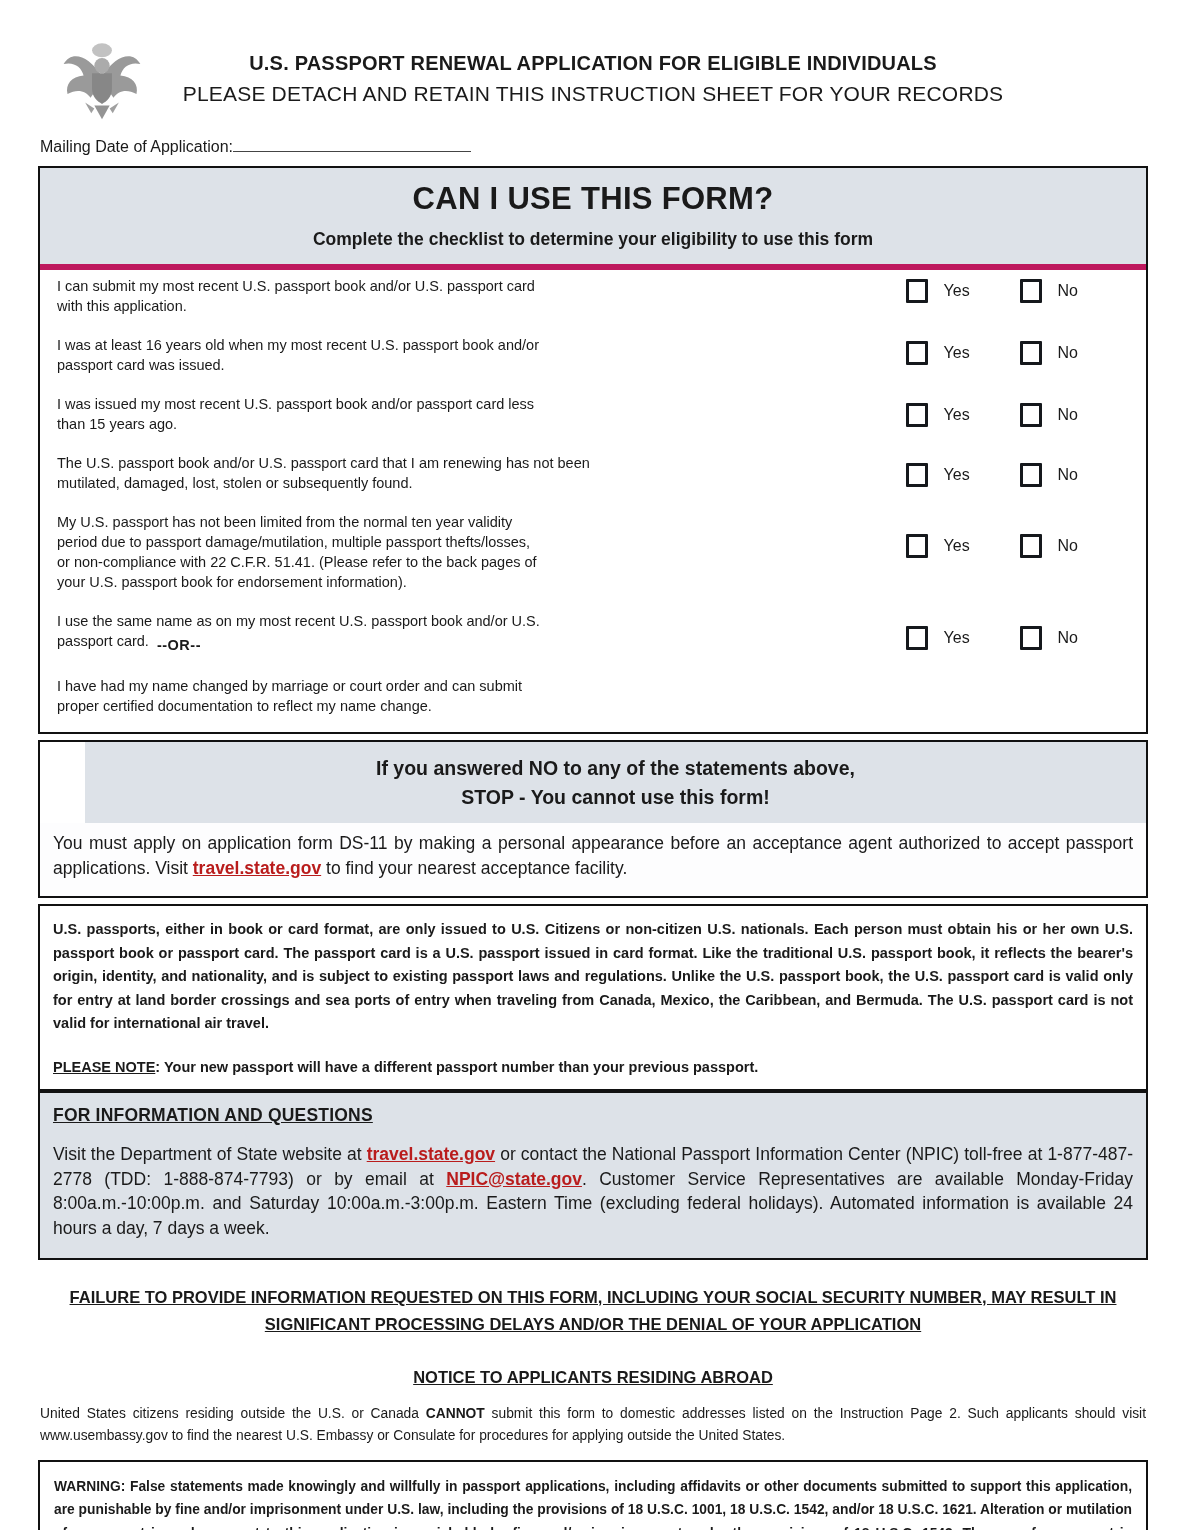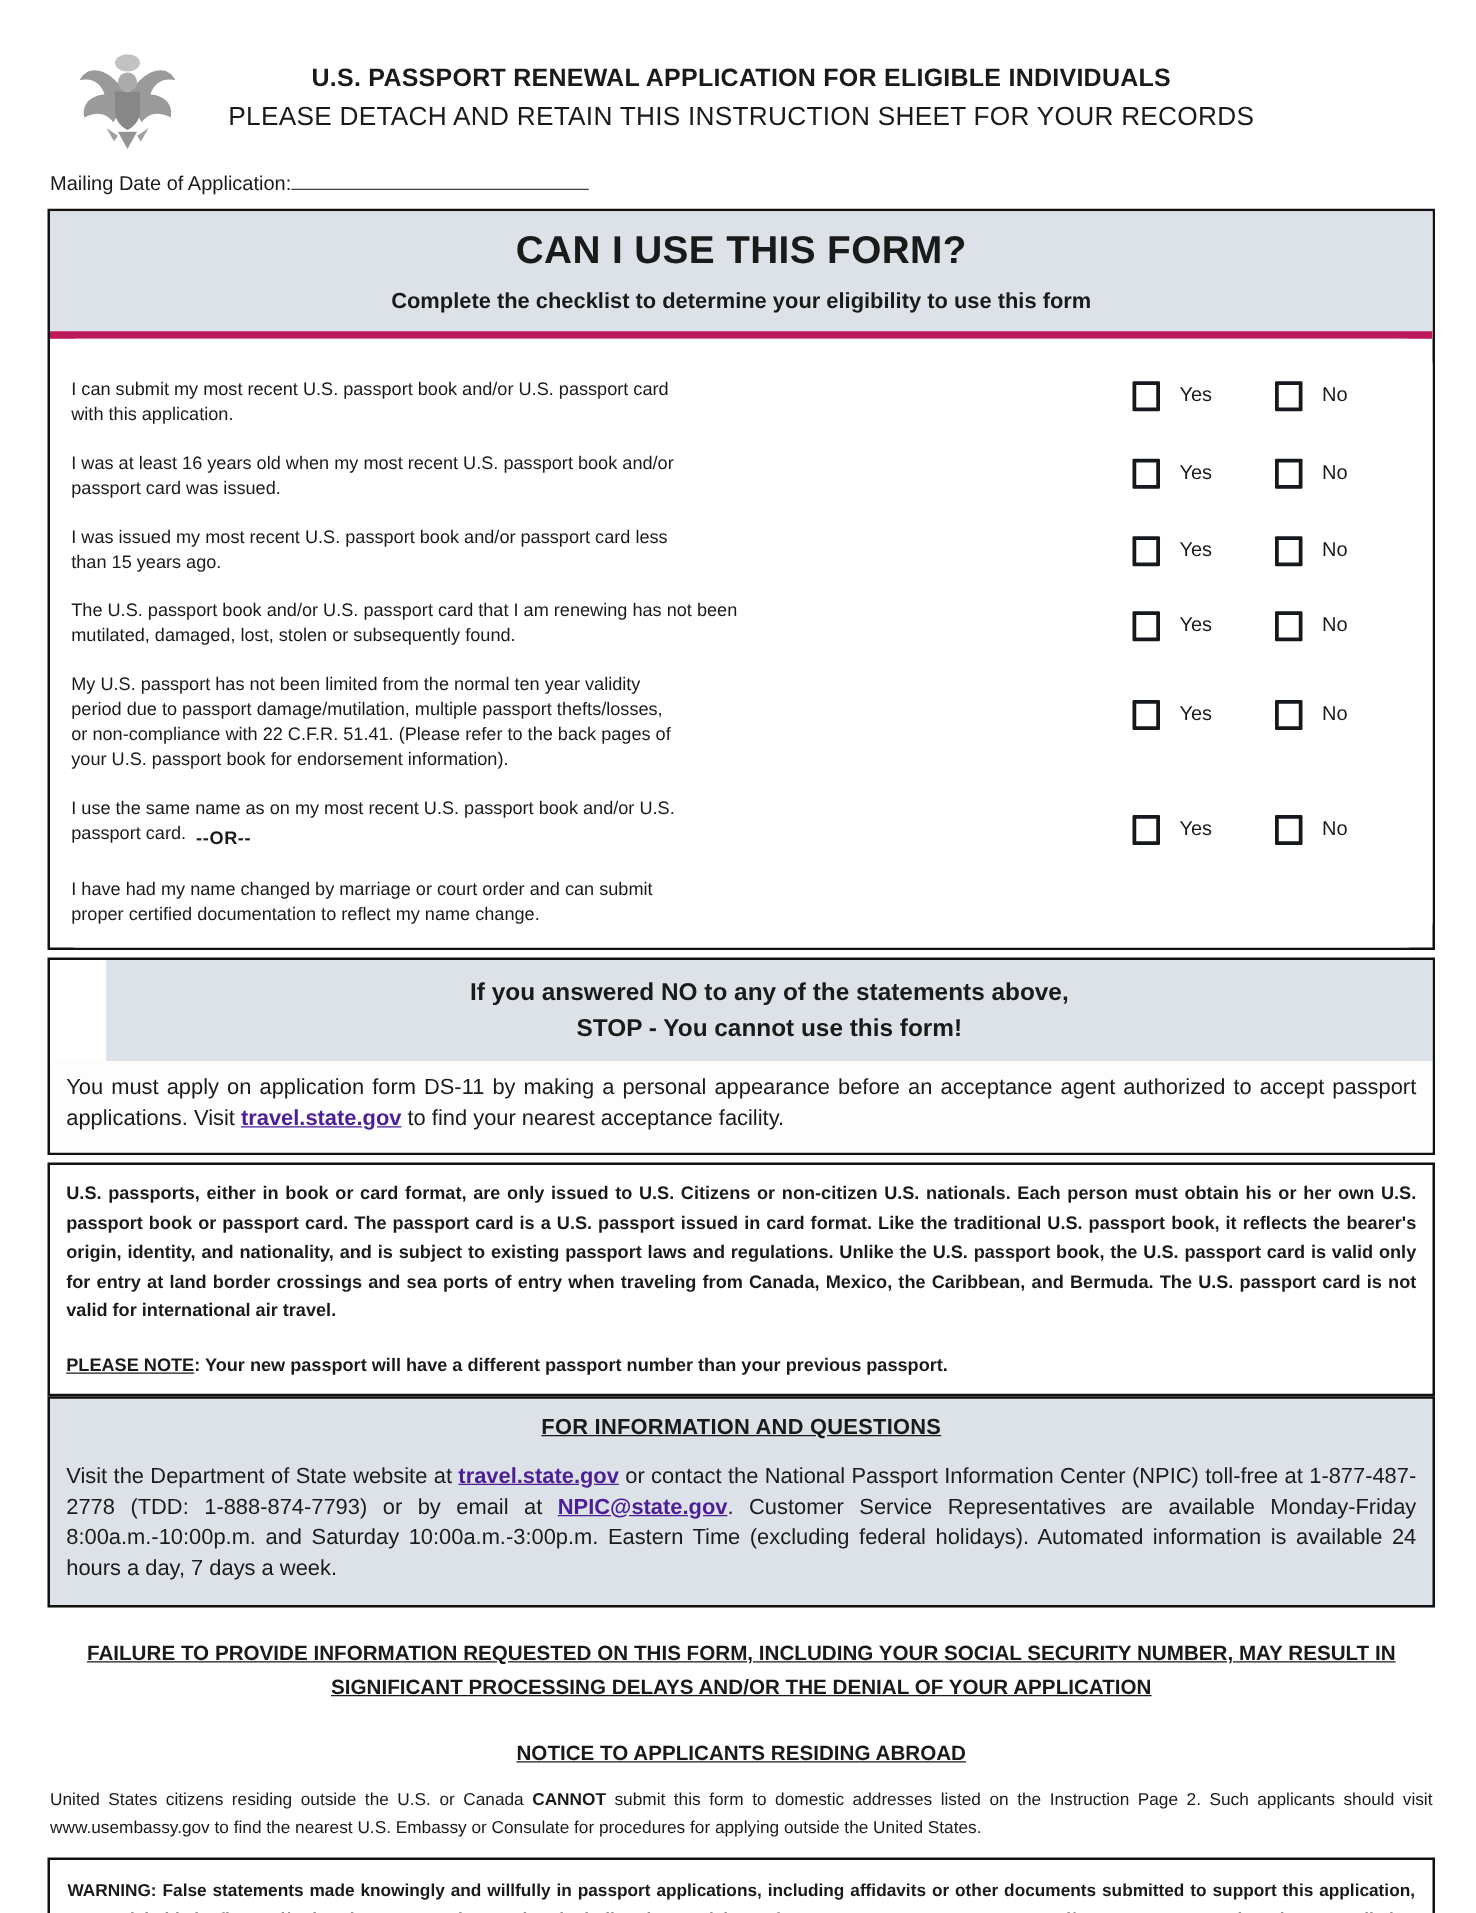--- a/index.html
+++ b/index.html
@@ -20,46 +20,46 @@
   .mailing { font-size:16px; margin:8px 0 10px 2px; }
   .mailing .blank { display:inline-block; width:238px; border-bottom:1.5px solid #444; height:14px; }
 
   
   .box { border:2px solid #111; margin-bottom:6px; }
 
   
   .elig-head { background:#dde2e8; border-bottom:6px solid #be185d; text-align:center; padding:13px 10px 14px; }
   .elig-title { font-size:31px; font-weight:bold; letter-spacing:0.3px; }
   .elig-sub { font-size:17.5px; font-weight:bold; margin-top:12px; }
-  .checklist { background:#fff; padding:31px 0 10px 17px;border-radius:21px; }
+  .checklist { background:#fff; padding:6px 0 10px 17px; }
   .chk-row { display:flex; margin-bottom:19px; }
   .chk-text { width:505px; font-size:14.5px; line-height:1.38; }
   .chk-text p + p { margin-top:25px; }
   .or-inline { font-weight:bold; position:relative; top:4px; margin-left:8px; letter-spacing:0.5px; }
   .cb-group { display:flex; align-items:flex-start; margin-left:auto; margin-right:68px; }
   .cb { display:inline-block; width:22px; height:24px; border:3px solid #15181c; background:#fff; border-radius:1px; }
   .cb-label { font-size:16px; margin:3px 0 0 16px; }
   .cb-label.first { width:52px; }
   .cb + .cb-label + .cb { margin-left:24px; }
 
   
   .stop-head { background:#dde2e8; text-align:center; padding:12px 10px 10px;margin-left:45px; }
   .stop-line { font-size:19.5px; font-weight:bold; line-height:1.5; }
   .stop-body { background:#fdfdfe; padding:8px 13px 15px; font-size:17.5px; line-height:1.45; text-align:justify; }
-  .link { font-weight:bold; text-decoration:underline; color:#4c1d95; cursor:pointer; }
+  .link { font-weight:bold; text-decoration:underline; color:#b91c1c; cursor:pointer; }
 
   
   .pinfo { padding:12px 13px 14px; background:#fff; }
   .pinfo-body { font-size:14.5px; font-weight:bold; line-height:1.62; text-align:justify; }
   .pinfo-note { margin-top:23px; font-size:14.5px; font-weight:bold; }
   .pinfo-note .u { text-decoration:underline; }
 
   
   .infoq { background:#dde2e8; padding:12px 13px 17px; margin-bottom:0; }
-  .infoq-title { text-align:center; font-size:17.5px; font-weight:bold; text-decoration:underline; margin-bottom:16px; letter-spacing:0.2px; }
+  .infoq-title { font-size:17.5px; font-weight:bold; text-decoration:underline; margin-bottom:16px; letter-spacing:0.2px; }
   .infoq-body { font-size:17.5px; line-height:1.42; text-align:justify; }
 
   
   .failure { margin-top:24px; text-align:center; font-size:16.5px; font-weight:bold; text-decoration:underline; line-height:1.65; padding:0 4px; }
   .abroad-title { margin-top:30px; text-align:center; font-size:16.5px; font-weight:bold; text-decoration:underline; }
   .abroad-body { margin-top:16px; font-size:13.8px; line-height:1.55; text-align:justify; padding:0 2px; }
 
   
   .warnbox { margin-top:14px; border:2.5px solid #111; padding:13px 14px 15px; }
   .warn-body { font-size:13.8px; font-weight:bold; line-height:1.68; text-align:justify; }

